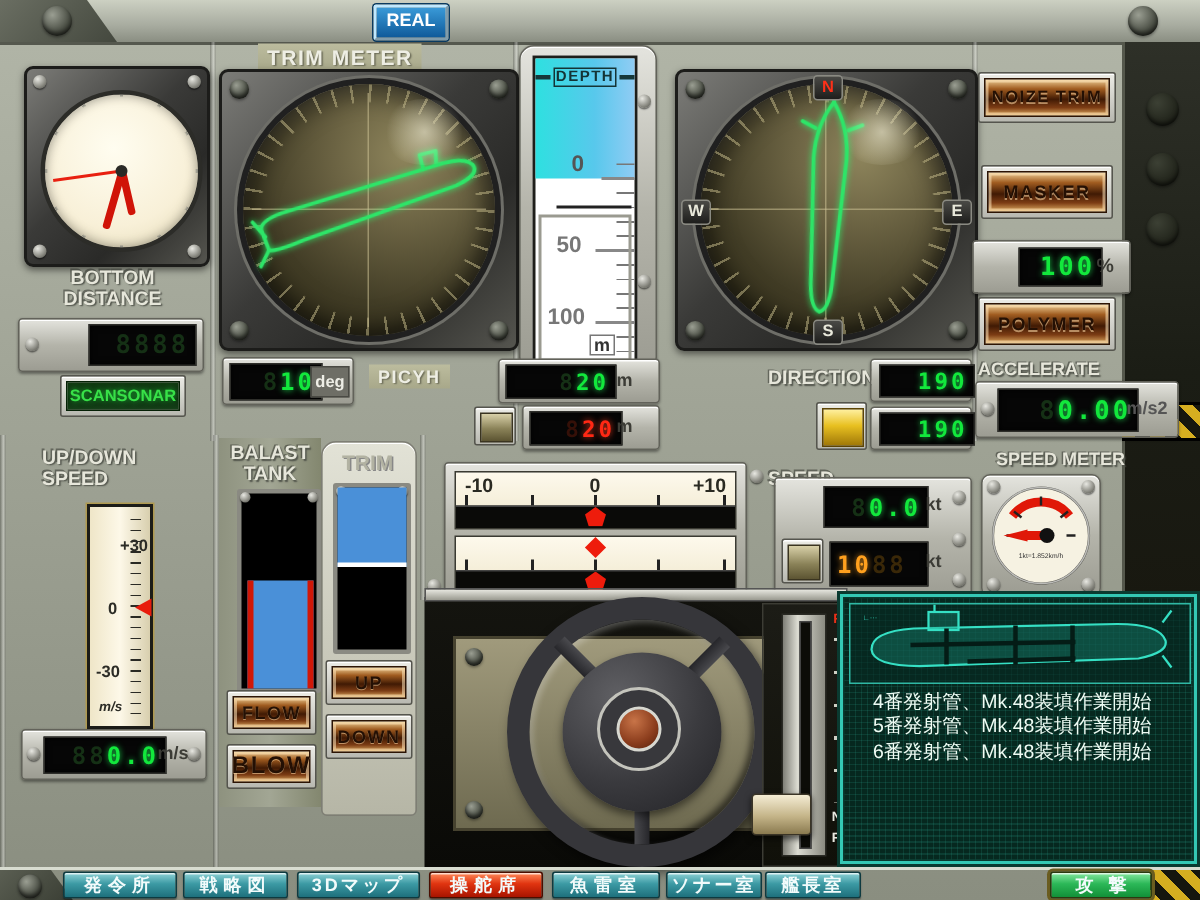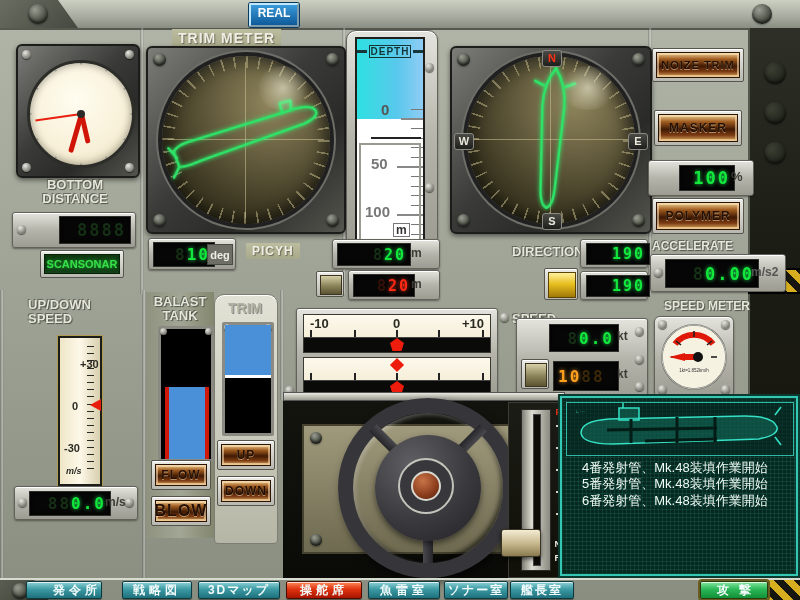--- a/index.html
+++ b/index.html
@@ -448,21 +448,21 @@
       <div class="msg">6番発射管、Mk.48装填作業開始</div>
     </div>
   </div>
 
   <div class="abs" style="left:0;top:578px;width:800px;height:22px;background:linear-gradient(180deg,#bcc0b4 0%,#9296
 8a 50%,#787c72 100%);border-top:2px solid #d8dcd0;">
     <div class="abs" style="left:0;top:0;width:50px;height:22px;background:linear-gradient(135deg,#5a5e52,#383c32);clip-path:polygon(0 0,34px 0,50px 100%,0 100%);"></div>
     <div class="bolt" style="left:12px;top:3px;width:16px;height:16px;"></div>
     <div class="abs hazard" style="left:766px;top:0;width:34px;height:22px;"></div>
   </div>
-  <div class="nav" style="left:26px;width:74px;text-align:right;">発令所</div>
+  <div class="nav" style="left:42px;width:74px;">発令所</div>
   <div class="nav" style="left:122px;width:68px;">戦略図</div>
   <div class="nav" style="left:198px;width:80px;letter-spacing:2px;">3Dマップ</div>
   <div class="nav active" style="left:286px;width:74px;">操舵席</div>
   <div class="nav" style="left:368px;width:70px;">魚雷室</div>
   <div class="nav" style="left:444px;width:62px;letter-spacing:2px;">ソナー室</div>
   <div class="nav" style="left:510px;width:62px;letter-spacing:2px;">艦長室</div>
   <div class="nav" style="left:700px;width:66px;letter-spacing:10px;text-indent:10px;background:linear-gradient(180deg,#86e8a0 0%,#2cb858 45%,#129038 100%);border:1px solid #2c3a10;box-shadow:0 0 0 2px #6a5c20,inset 0 1px 0 rgba(255,255,255,.7);">攻撃</div>
 
 </div>
 

